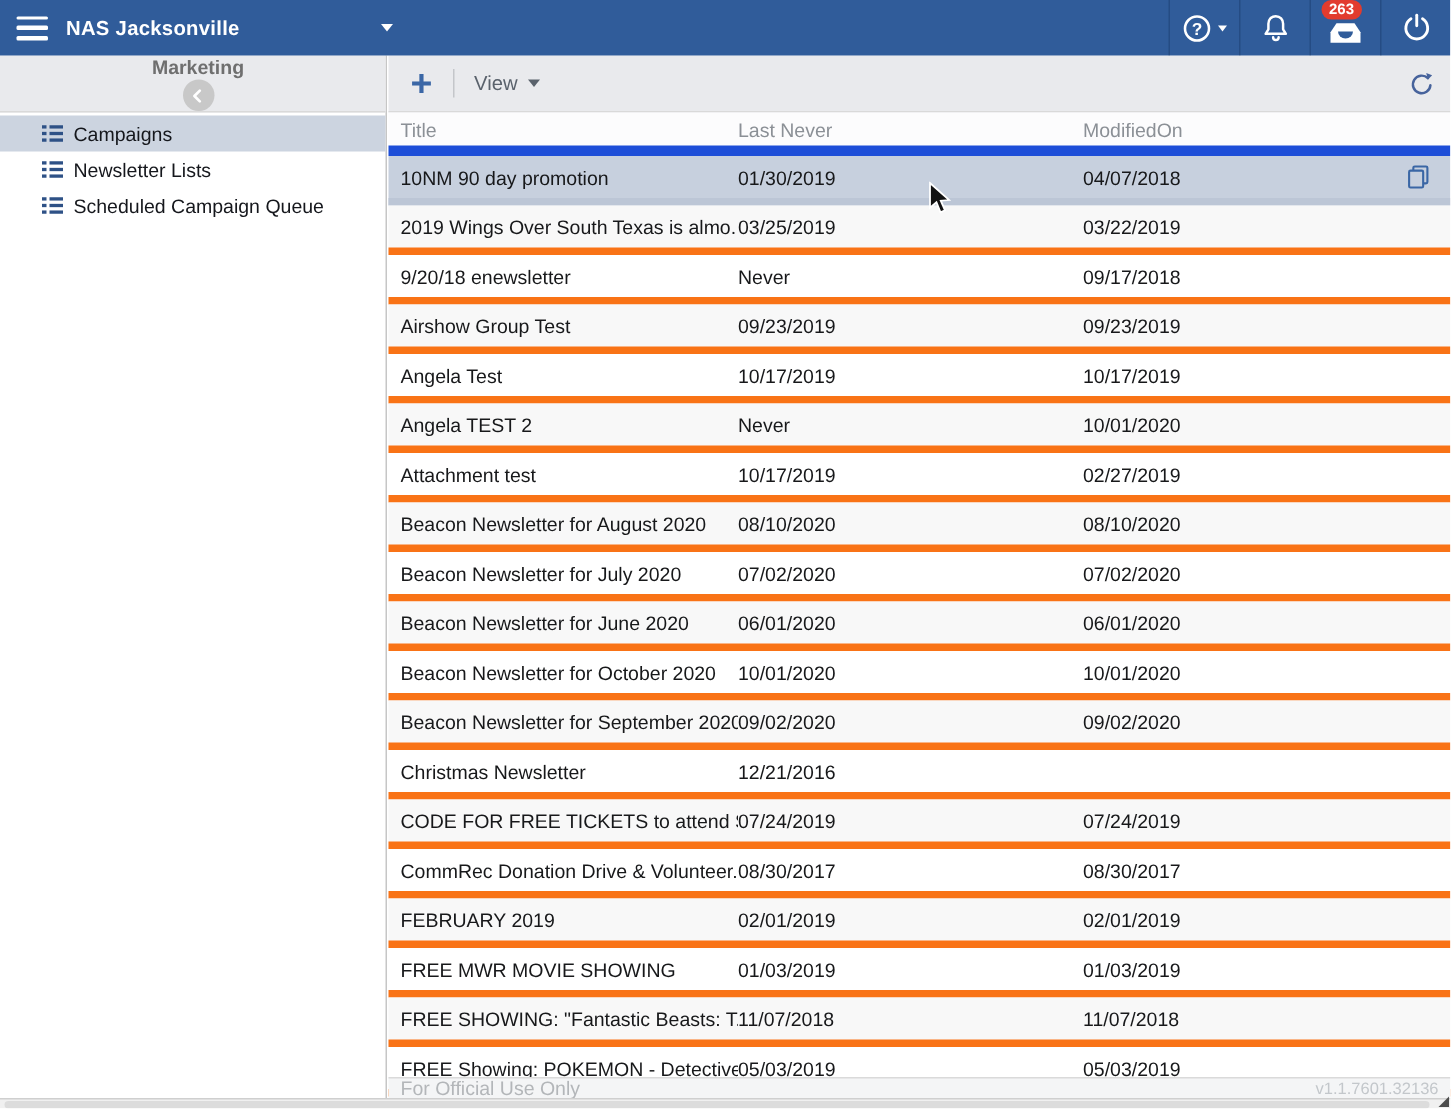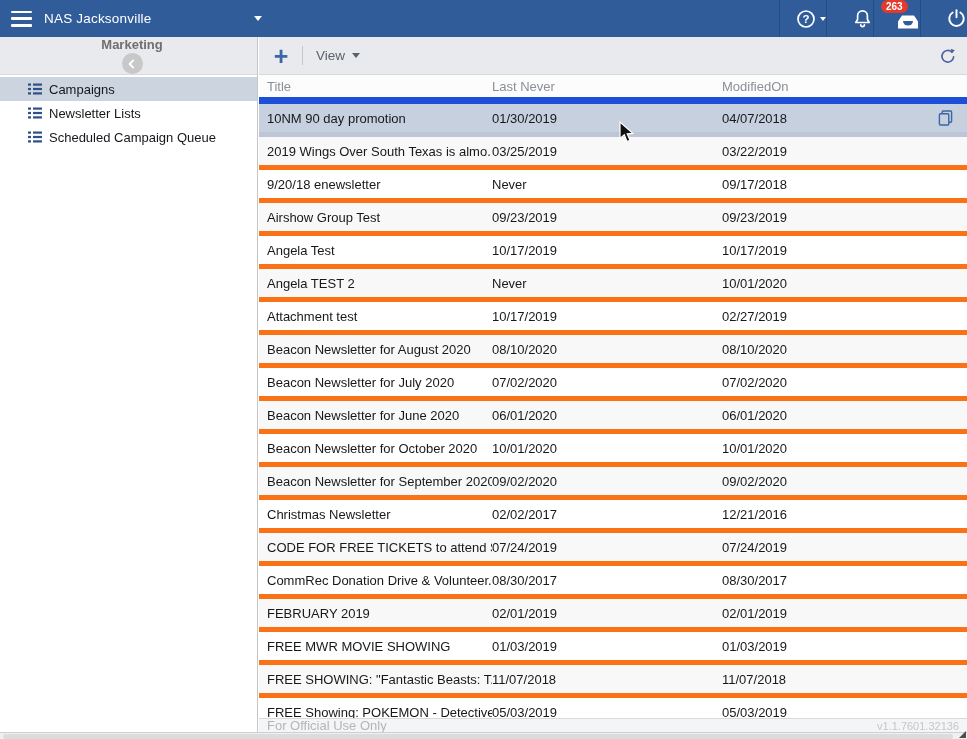--- a/index.html
+++ b/index.html
@@ -8,25 +8,25 @@
   .app { position:relative; width:967px; height:739px; background:#fff; overflow:hidden; }
 
   
   .topbar { position:absolute; top:0; left:0; right:0; height:37px;
             background:var(--topbar,#305c9a); display:flex; align-items:center; z-index:10; }
   .hamburger { margin-left:11px; width:21px; height:16px; display:flex; flex-direction:column;
                justify-content:space-between; cursor:pointer; }
   .hamburger span { display:block; height:2.6px; background:#fff; border-radius:1px; }
   .title-group { display:flex; align-items:center; justify-content:space-between;
                  width:218px; margin-left:12px; cursor:pointer; }
-  .app-title { color:#fff; font-weight:normal; font-size:13.5px; letter-spacing:.2px; }
+  .app-title { color:#fff; font-weight:bold; font-size:13.5px; letter-spacing:.2px; }
   .caret-down-white { width:0; height:0; border-left:4.5px solid transparent;
                       border-right:4.5px solid transparent; border-top:5.5px solid #fff; }
   .topbar-icons { margin-left:auto; height:37px; display:flex; }
-  .icon-cell { width:47px; height:37px; display:flex; align-items:center; justify-content:flex-end;
+  .icon-cell { width:47px; height:37px; display:flex; align-items:center; justify-content:center;
                border-left:1px solid rgba(10,35,75,.28); position:relative; cursor:pointer; }
   .help-caret { width:0; height:0; border-left:3.5px solid transparent;
                 border-right:3.5px solid transparent; border-top:4.5px solid #fff; margin-left:4px; }
   .badge { position:absolute; top:0px; left:7px; background:var(--badge,#e23b2e); color:#fff;
            font-size:10px; font-weight:bold; line-height:13px; padding:0 5px; border-radius:8px; z-index:2; }
 
   
   .sidebar { position:absolute; top:37px; left:0; width:258px; bottom:7px; background:#fff;
              border-right:1px solid #c6c6c6; z-index:2; }
   .sidebar-header { height:38px; background:#e9eaed; border-bottom:1px solid #d9d9d9;
@@ -327,21 +327,20 @@
     <div class="cell">Beacon Newsletter for September 2020</div>
     <div class="cell">09/02/2020</div>
     <div class="cell">09/02/2020</div>
     <div class="cell cell-action">
       
     </div>
   </div>
 
   <div class="row grid-cols">
     <div class="cell">Christmas Newsletter</div>
-    <div class="cell">02/02/2017</div>
     <div class="cell">12/21/2016</div>
     <div class="cell cell-action">
       
     </div>
   </div>
 
   <div class="row grid-cols">
     <div class="cell">CODE FOR FREE TICKETS to attend S...</div>
     <div class="cell">07/24/2019</div>
     <div class="cell">07/24/2019</div>

